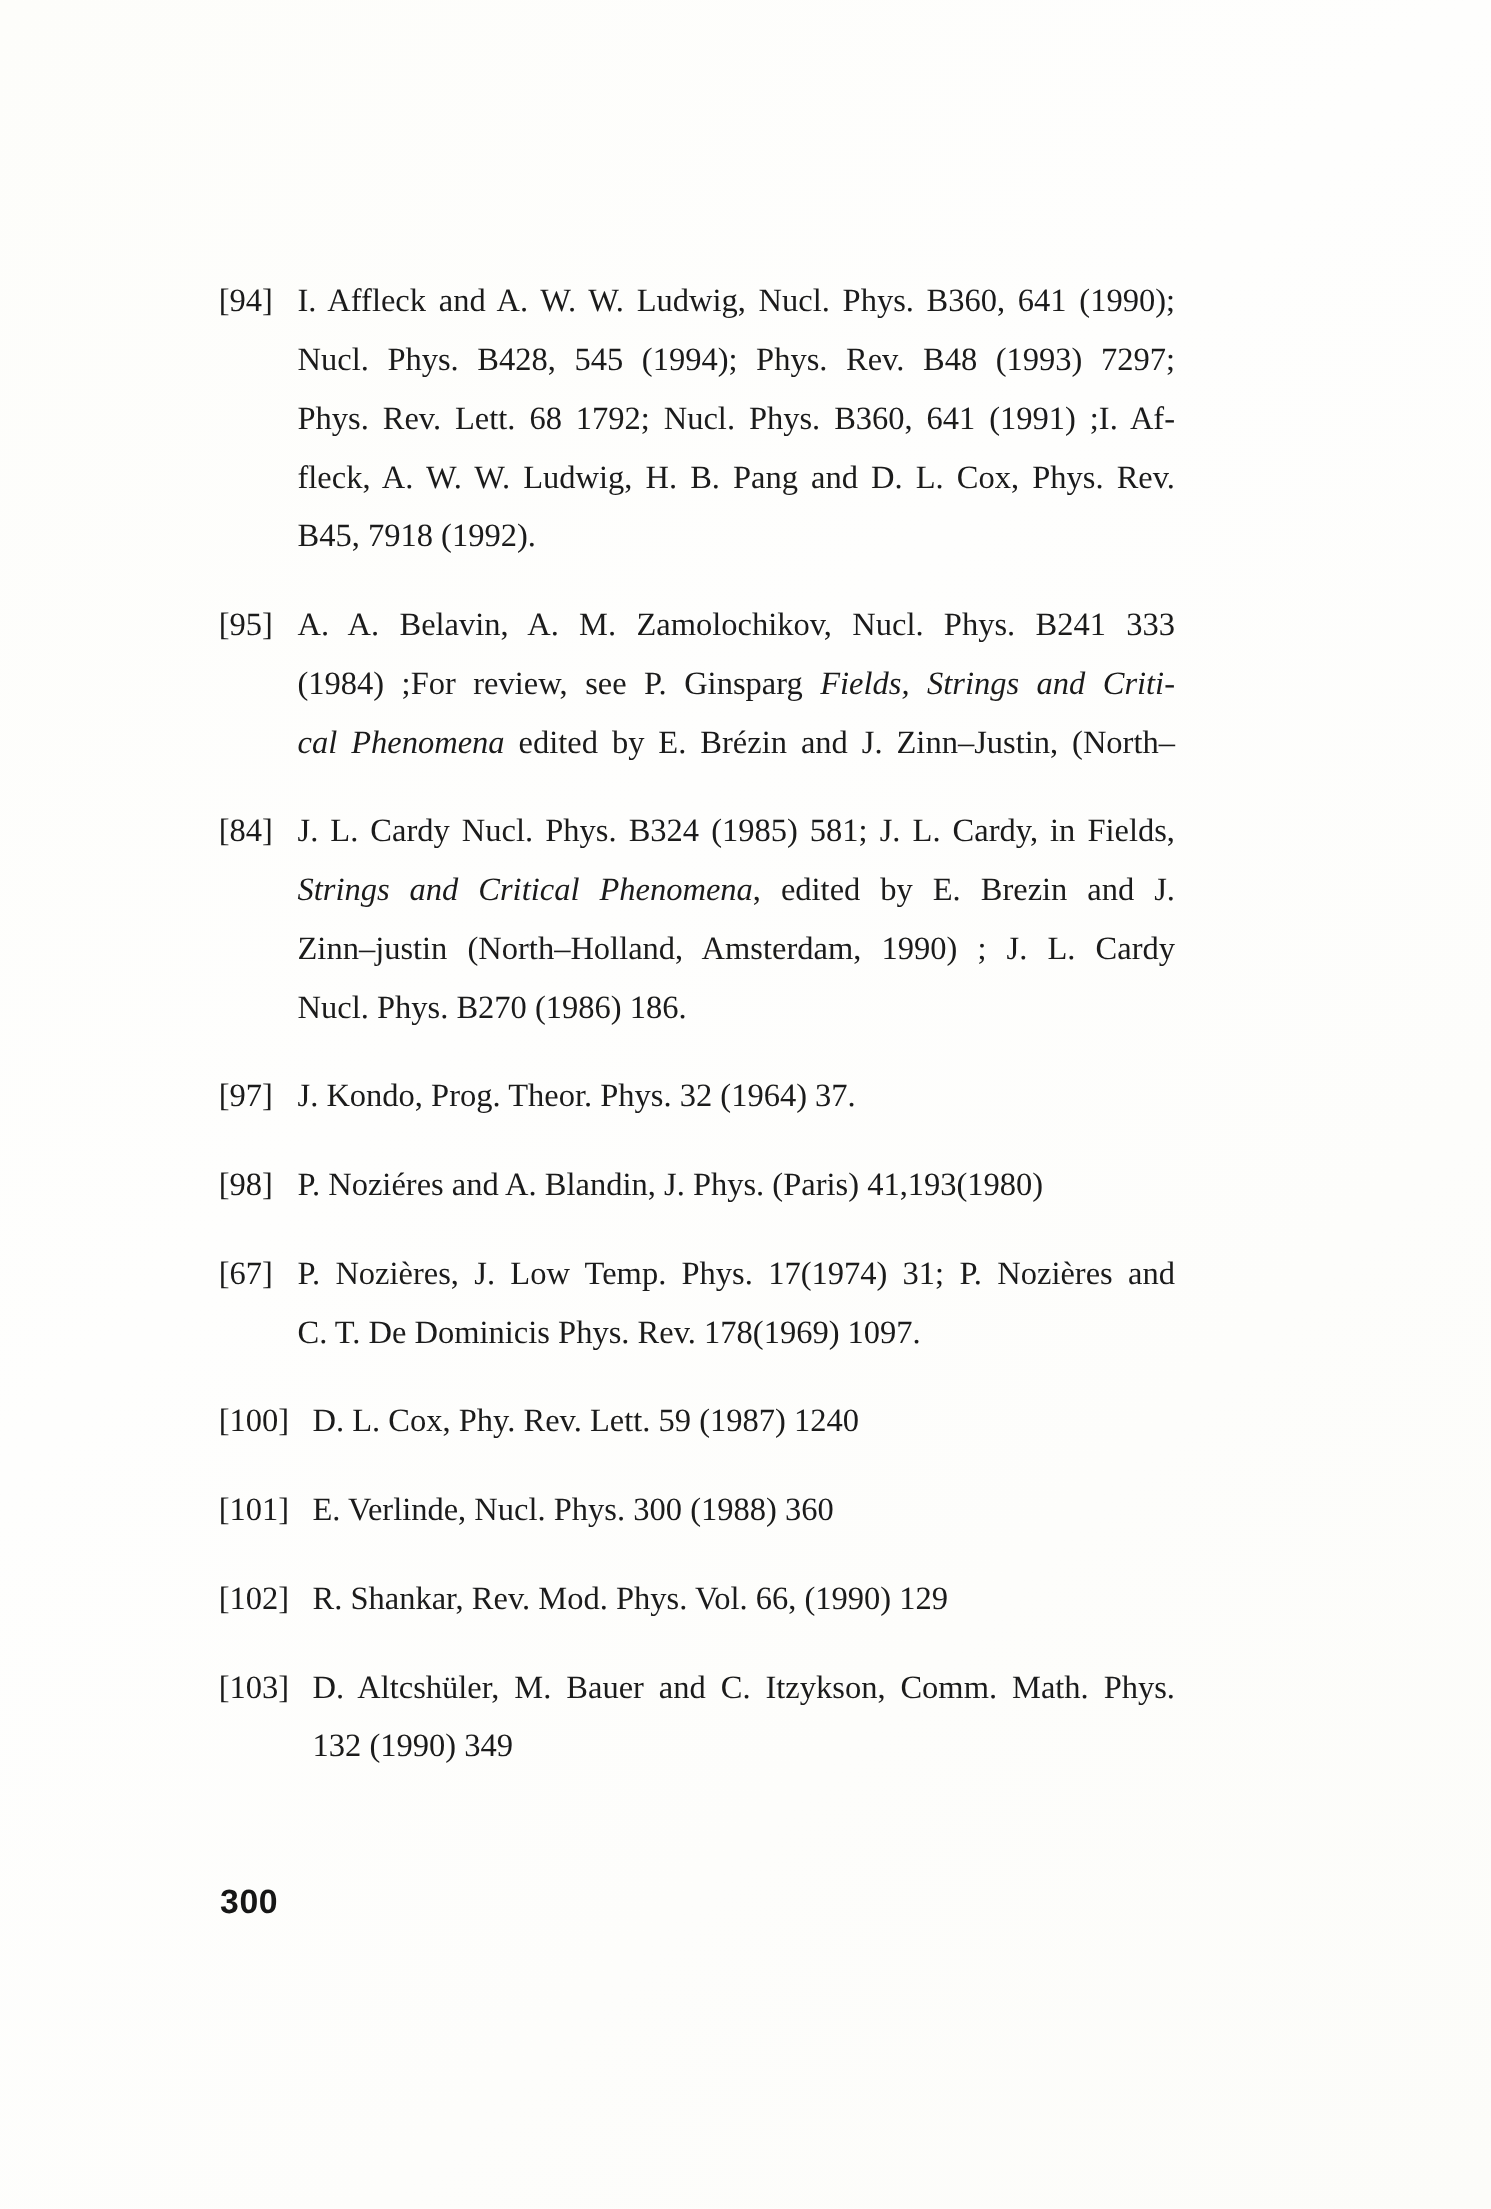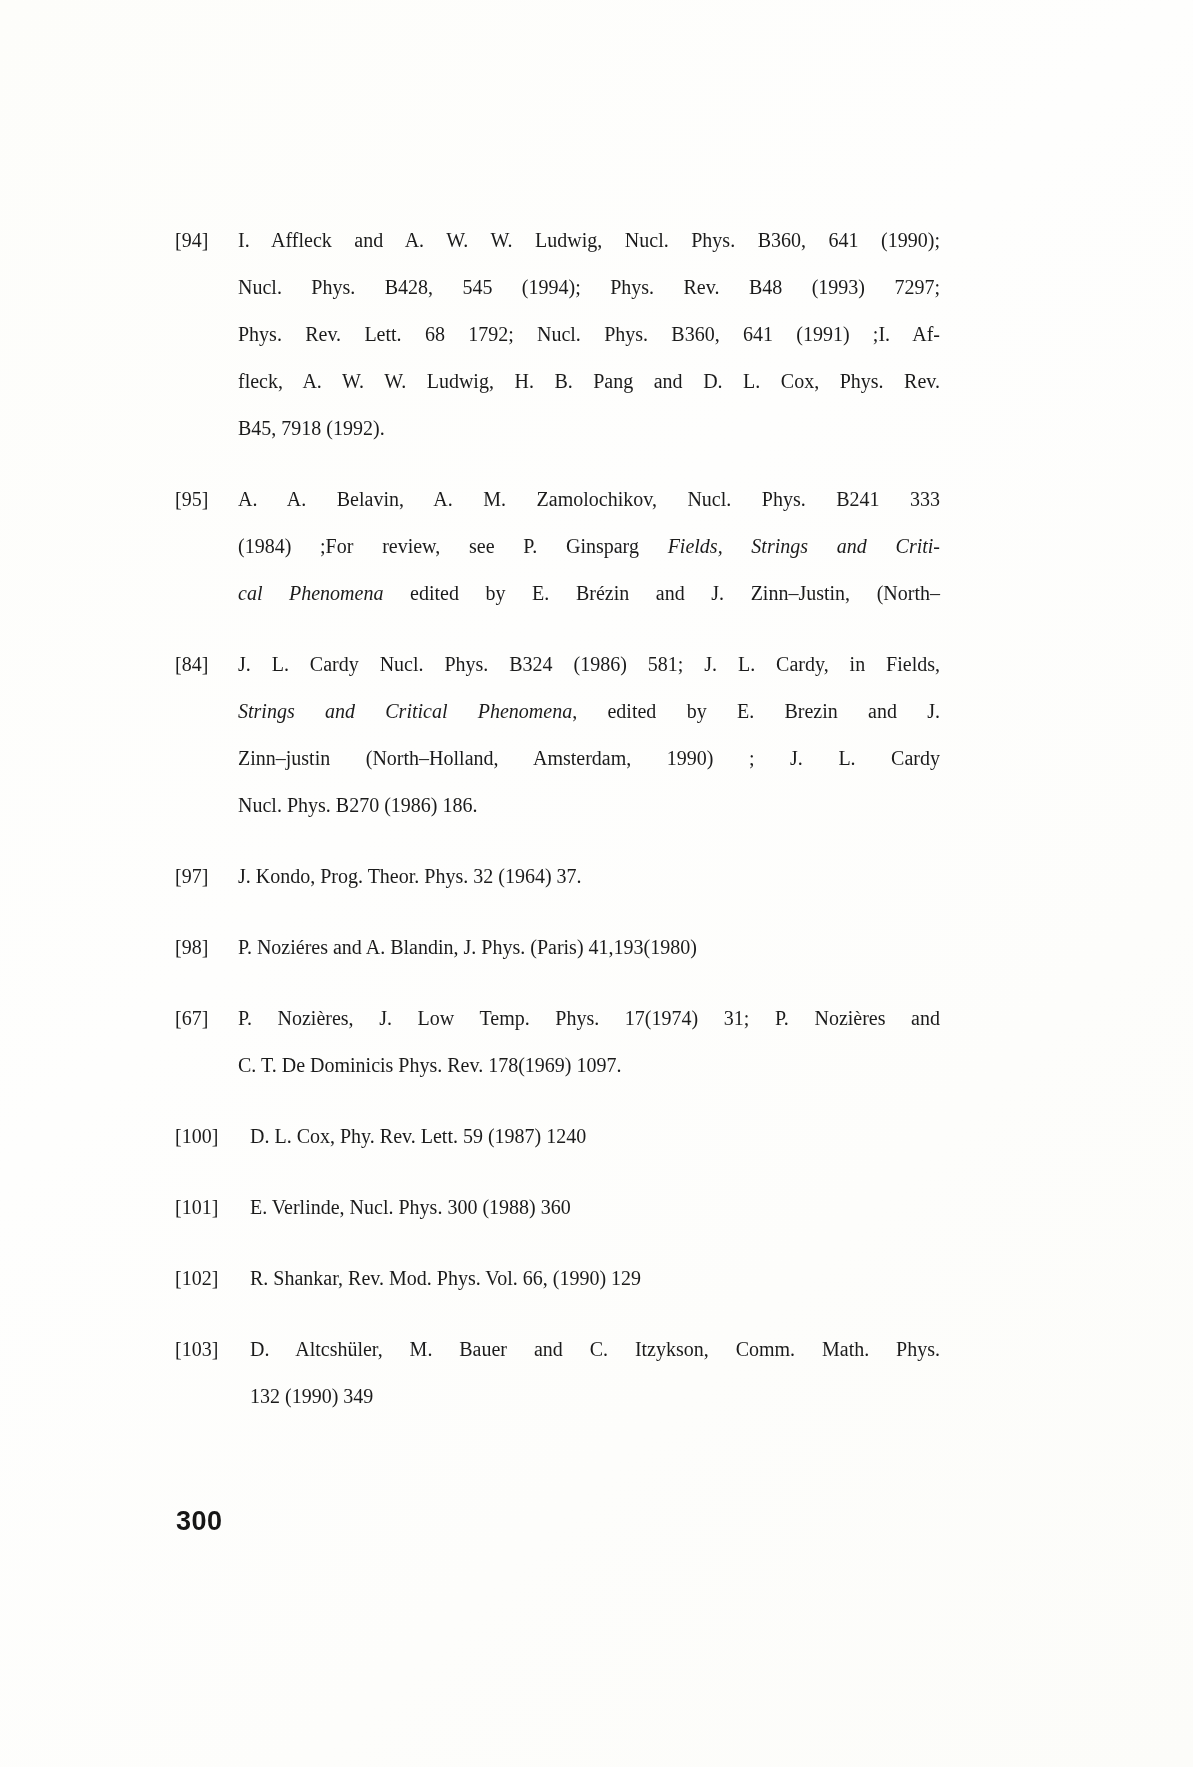--- a/index.html
+++ b/index.html
@@ -17,21 +17,21 @@
   }
   .page {
     position: absolute;
     inset: 0;
   }
   .bib {
     position: absolute;
     left: 175px;
     top: 217px;
     width: 765px;
-    font-size: 20px;
+    font-size: 26px;
     line-height: 47px;
   }
   .ref {
     position: relative;
     padding-left: 63px;
     margin-bottom: 24px;
   }
   .ref.wide {
     padding-left: 75px;
   }
@@ -77,21 +77,21 @@
         <div class="line"><span class="b">B45</span><span>, 7918 (1992).</span></div>
       </div>
       <div class="ref">
         <span class="label">[95]</span>
         <div class="line just"><span>A. A. Belavin, A. M. Zamolochikov, Nucl. Phys. </span><span class="b">B241</span><span> 333</span></div>
         <div class="line just"><span>(1984) ;For review, see P. Ginsparg </span><span class="i">Fields, Strings and Criti-</span></div>
         <div class="line just"><span class="i">cal Phenomena</span><span> edited by E. Brézin and J. Zinn–Justin, (North–</span></div>
       </div>
       <div class="ref">
         <span class="label">[84]</span>
-        <div class="line just"><span>J. L. Cardy Nucl. Phys. </span><span class="b">B324</span><span> (1986) 581; J. L. Cardy, in Fields,</span></div>
+        <div class="line just"><span>J. L. Cardy Nucl. Phys. </span><span class="b">B324</span><span> (1985) 581; J. L. Cardy, in Fields,</span></div>
         <div class="line just"><span class="i">Strings and Critical Phenomena</span><span>, edited by E. Brezin and J.</span></div>
         <div class="line just"><span>Zinn–justin (North–Holland, Amsterdam, 1990) ; J. L. Cardy</span></div>
         <div class="line"><span>Nucl. Phys. </span><span class="b">B270</span><span> (1986) 186.</span></div>
       </div>
       <div class="ref">
         <span class="label">[97]</span>
         <div class="line"><span>J. Kondo, Prog. Theor. Phys. </span><span class="b">32</span><span> (1964) 37.</span></div>
       </div>
       <div class="ref">
         <span class="label">[98]</span>

